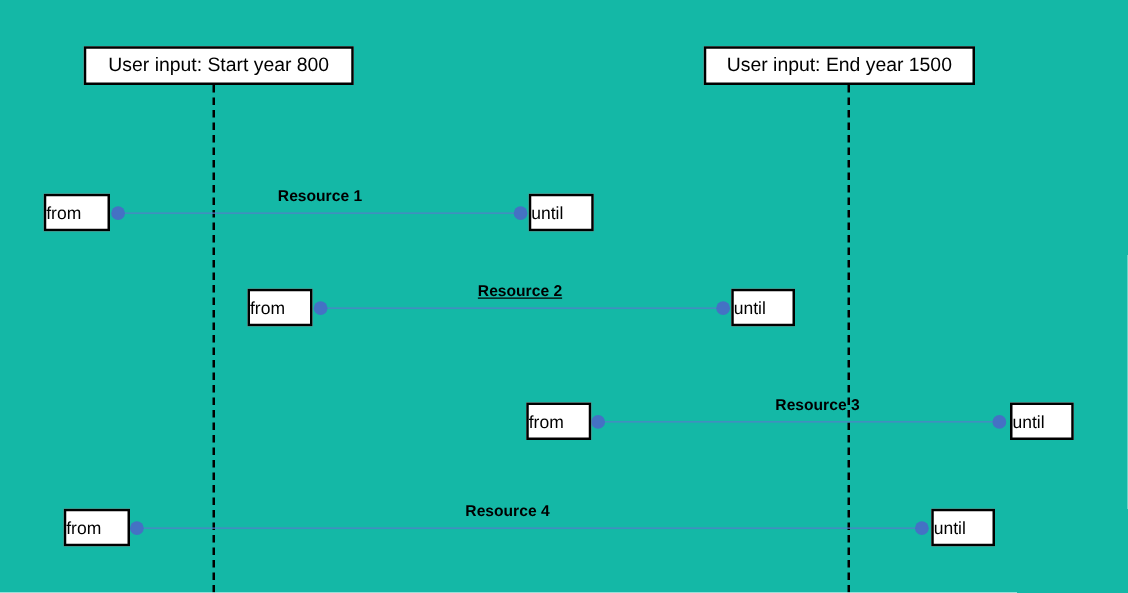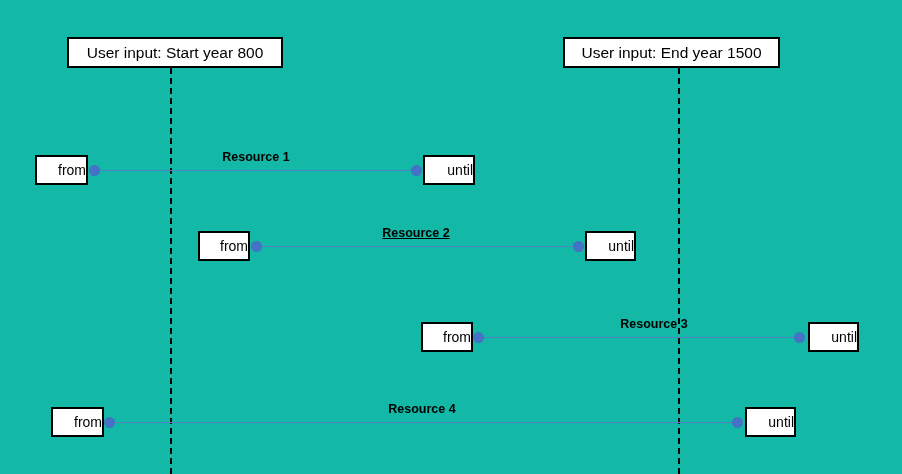--- a/index.html
+++ b/index.html
@@ -47,21 +47,21 @@
   .endpoint-box {
     position: absolute;
     box-sizing: border-box;
     border: 2px solid #000000;
     background: #ffffff;
     color: #000000;
     font-size: 14px;
     line-height: 1;
     display: flex;
     align-items: center;
-    justify-content: flex-end;
+    justify-content: flex-start;
     white-space: nowrap;
     z-index: 4;
   }
 
   
   .connector {
     position: absolute;
     height: 0;
     border-top: 1.6px solid #4f81c7;
     z-index: 2;
@@ -138,16 +138,16 @@
       <div class="resource-label" style="left: 641px; top: 318px; margin-left: 13px;">Resource 3</div>
       <div class="connector" style="left: 109px; top: 422px; width: 628px;"></div>
       <div class="dot" style="left: 103.5px; top: 416.5px;"></div>
       <div class="dot" style="left: 731.5px; top: 416.5px;"></div>
       <div class="endpoint-box" style="left: 51px; top: 407px; width: 53px; height: 30px;">
         <span>from</span>
       </div>
       <div class="endpoint-box" style="left: 745px; top: 407px; width: 51px; height: 30px;">
         <span>until</span>
       </div>
-      <div class="resource-label" style="left: 422px; top: 403px;">Resource 4</div>
+      <div class="resource-label" style="left: 406px; top: 403px;">Resource 4</div>
     </div>
 
 </div>
 
 </body></html>

